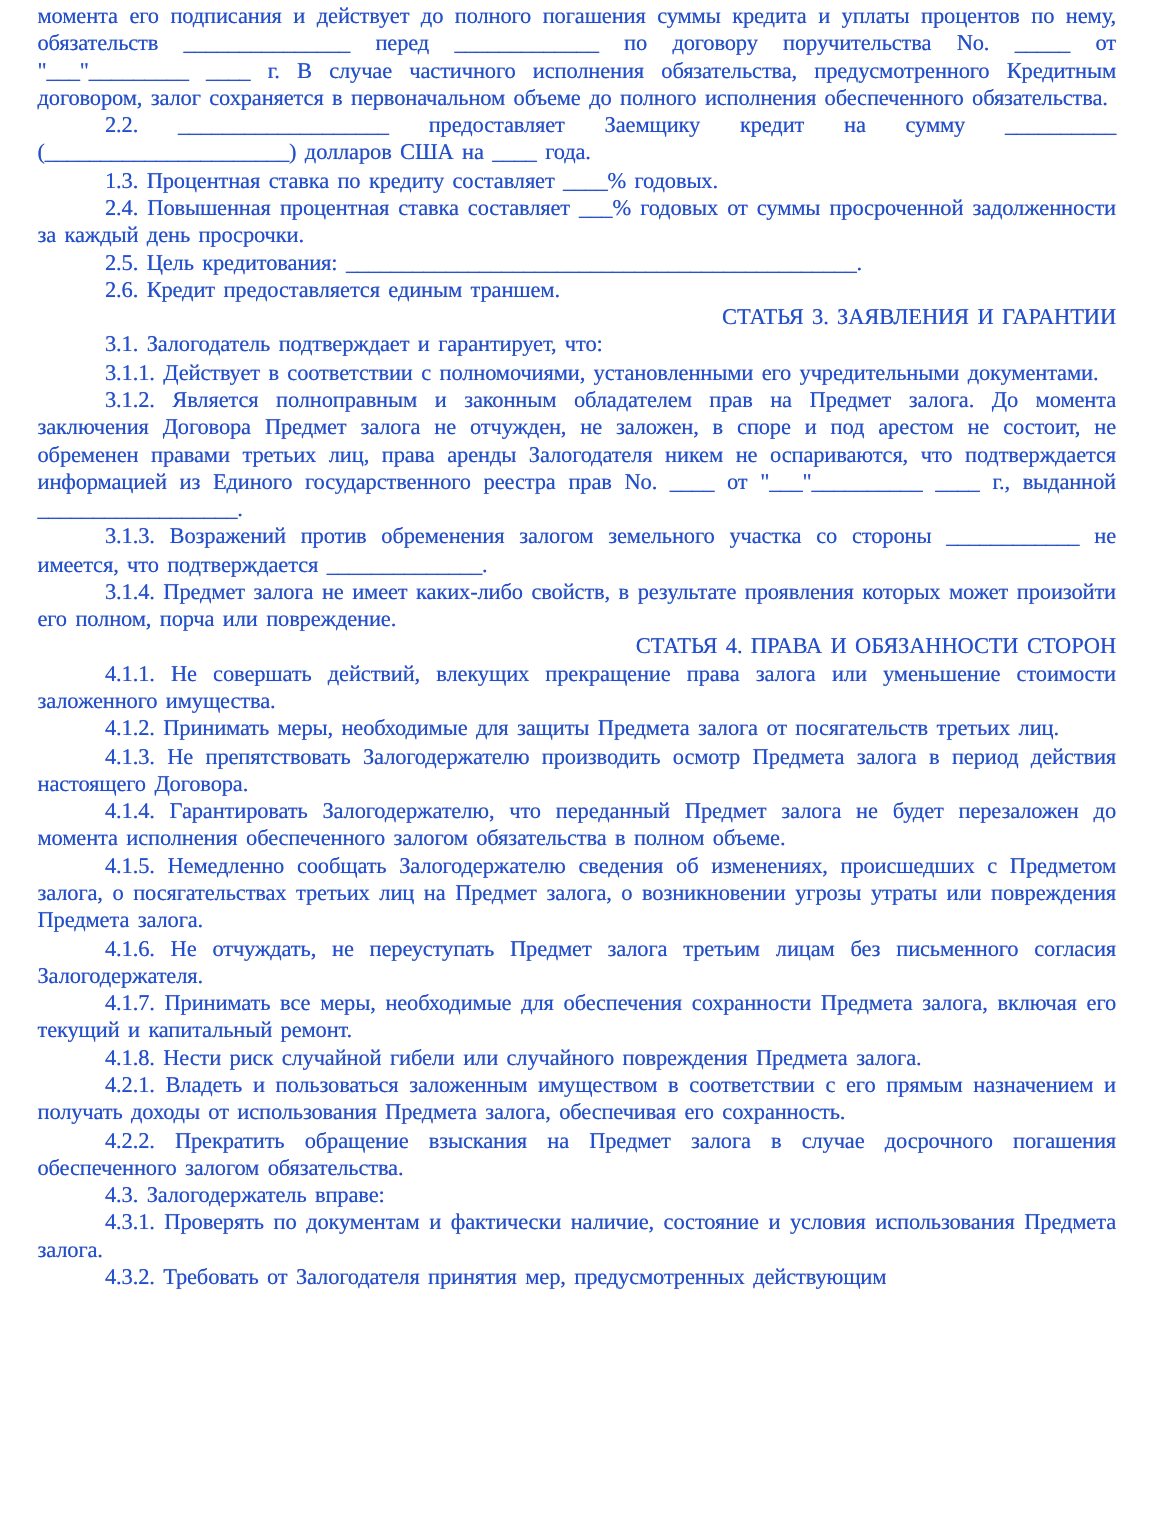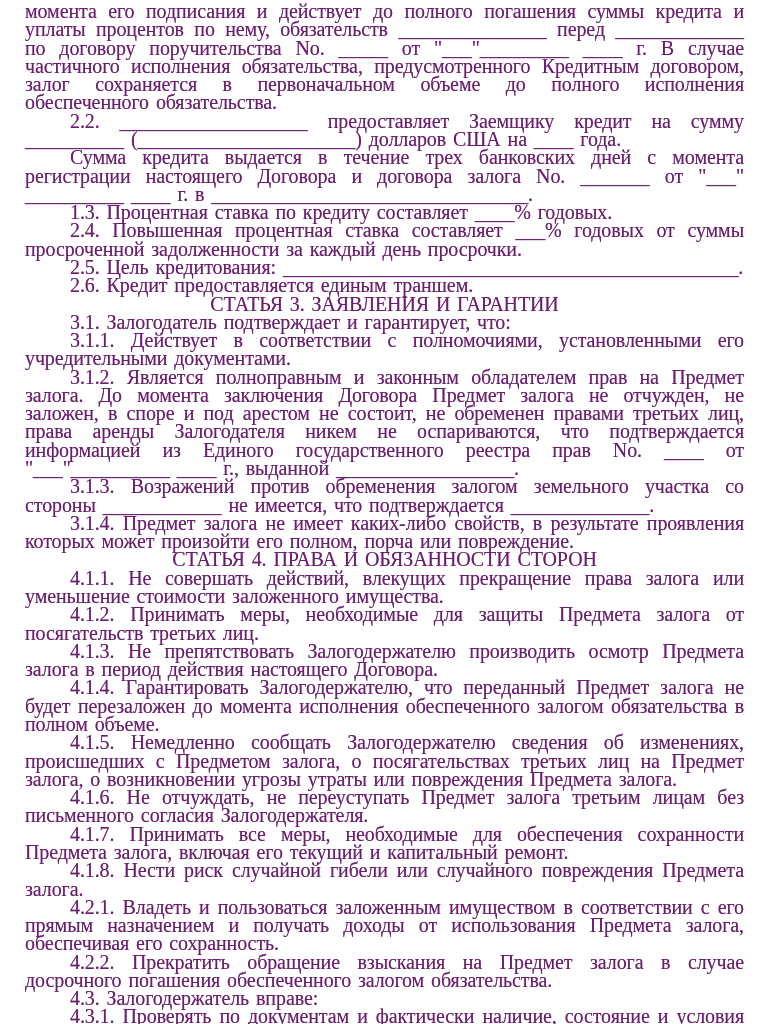--- a/index.html
+++ b/index.html
@@ -11,50 +11,49 @@
     width: 780px;
     height: 1024px;
     overflow: hidden;
   }
   .page {
     box-sizing: border-box;
     width: 780px;
     height: 772px;
     padding: 2px 36px 0 25px;
     font-family: "Liberation Serif", "DejaVu Serif", serif;
-    font-size: 20px;
+    font-size: 15px;
     line-height: 18.28px;
-    color: #701a75;
+    color: #1d4ed8;
     text-align: justify;
     word-spacing: 2px;
     letter-spacing: -0.1px;
     text-shadow: 0 0 0.45px rgba(40,40,40,0.55);
   }
   .page p {
     margin: 0;
     padding: 0;
   }
   .page p.indent {
     text-indent: 45px;
   }
   .page p.flush,
   .page p.heading {
     text-indent: 0;
   }
   .page p.heading {
-    text-align: center;
+    text-align: right;
   }
 </style>
 </head>
 <body>
 
 <div class="page">
   <p class="flush">момента его подписания и действует до полного погашения суммы кредита и уплаты процентов по нему, обязательств _______________ перед _____________ по договору поручительства No. _____ от "___"_________ ____ г. В случае частичного исполнения обязательства, предусмотренного Кредитным договором, залог сохраняется в первоначальном объеме до полного исполнения обеспеченного обязательства.</p>
   <p class="indent">2.2. ___________________ предоставляет Заемщику кредит на сумму __________ (______________________) долларов США на ____ года.</p>
-  <p class="indent">Сумма кредита выдается в течение трех банковских дней с момента регистрации настоящего Договора и договора залога No. _______ от "___" __________ ____ г. в ________________________________.</p>
   <p class="indent">1.3. Процентная ставка по кредиту составляет ____% годовых.</p>
   <p class="indent">2.4. Повышенная процентная ставка составляет ___% годовых от суммы просроченной задолженности за каждый день просрочки.</p>
   <p class="indent">2.5. Цель кредитования: ______________________________________________.</p>
   <p class="indent">2.6. Кредит предоставляется единым траншем.</p>
   <p class="heading">СТАТЬЯ 3. ЗАЯВЛЕНИЯ И ГАРАНТИИ</p>
   <p class="indent">3.1. Залогодатель подтверждает и гарантирует, что:</p>
   <p class="indent">3.1.1. Действует в соответствии с полномочиями, установленными его учредительными документами.</p>
   <p class="indent">3.1.2. Является полноправным и законным обладателем прав на Предмет залога. До момента заключения Договора Предмет залога не отчужден, не заложен, в споре и под арестом не состоит, не обременен правами третьих лиц, права аренды Залогодателя никем не оспариваются, что подтверждается информацией из Единого государственного реестра прав No. ____ от "___"__________ ____ г., выданной __________________.</p>
   <p class="indent">3.1.3. Возражений против обременения залогом земельного участка со стороны ____________ не имеется, что подтверждается ______________.</p>
   <p class="indent">3.1.4. Предмет залога не имеет каких-либо свойств, в результате проявления которых может произойти его полном, порча или повреждение.</p>

